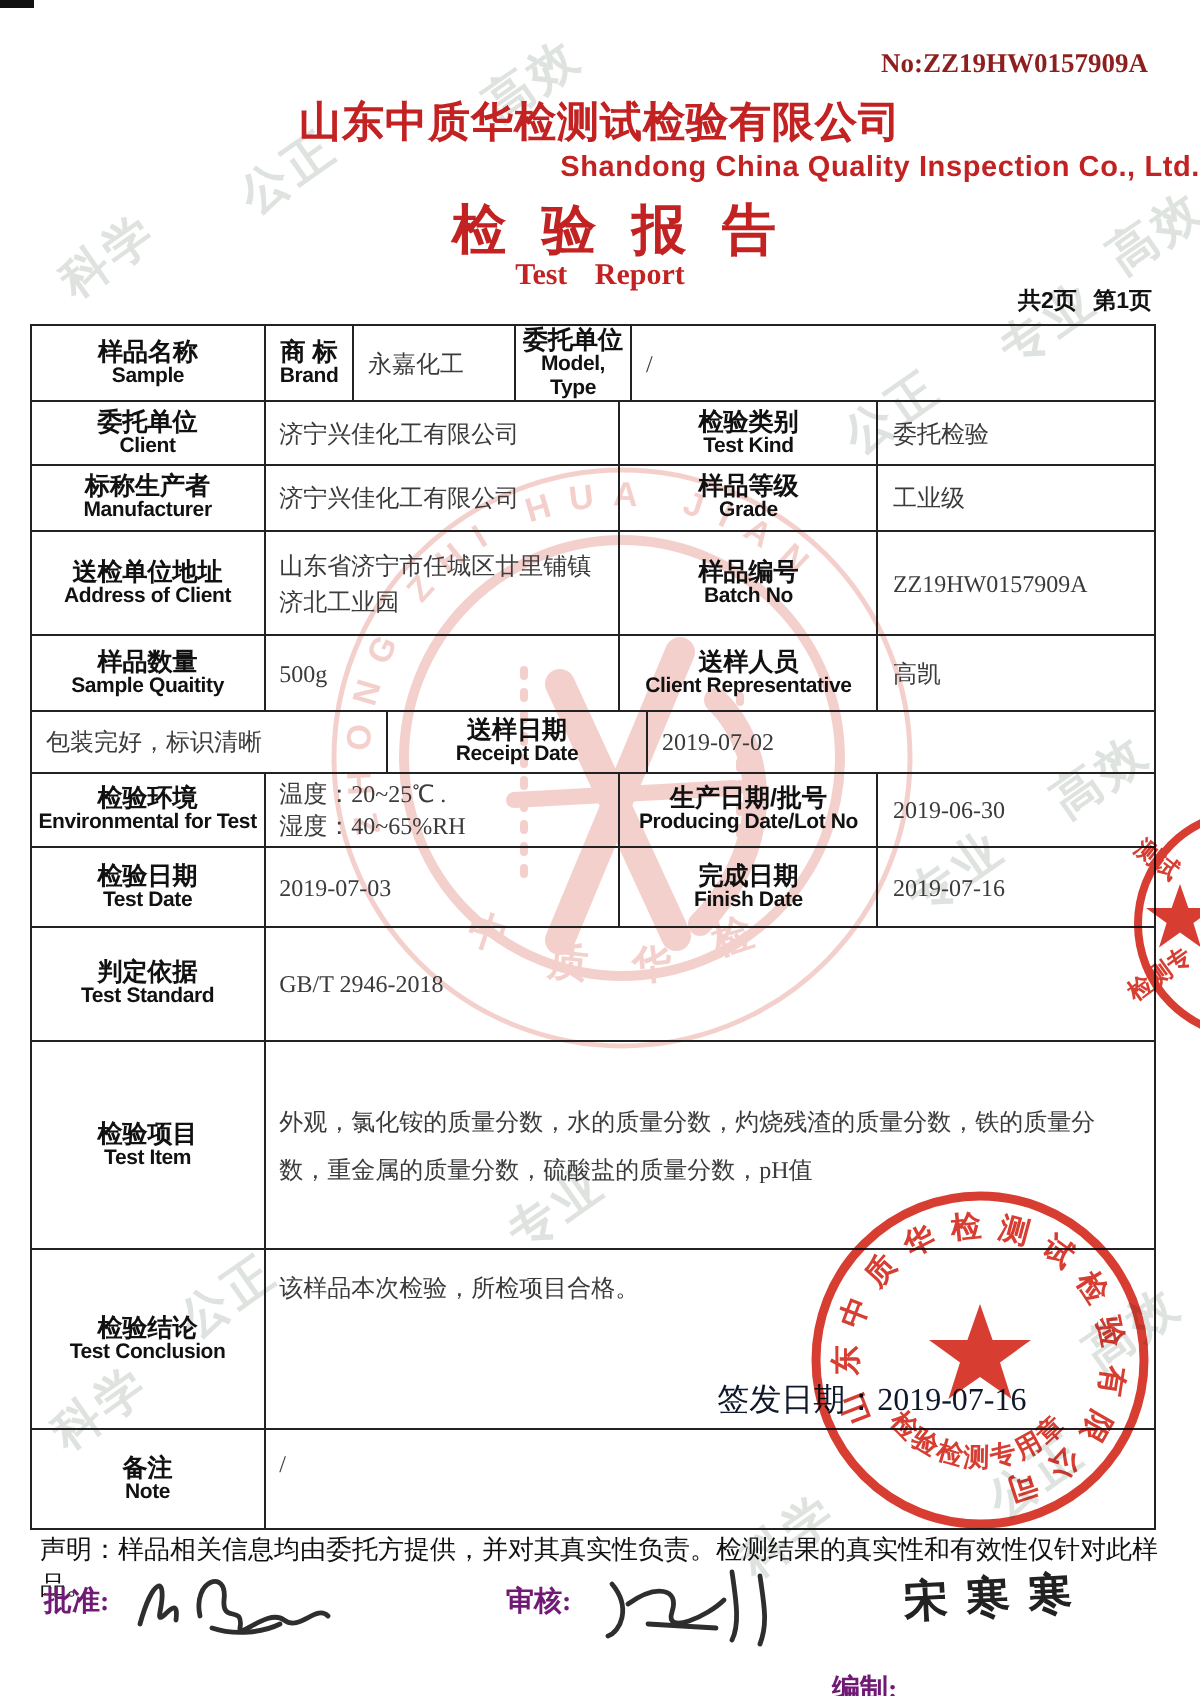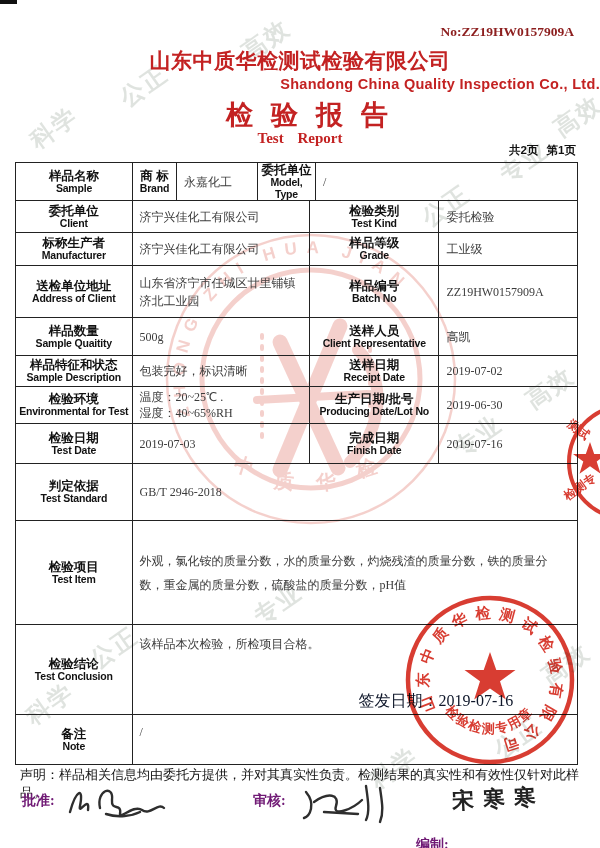--- a/index.html
+++ b/index.html
@@ -197,24 +197,20 @@
       <div class="lc w-l2">
         <span class="lcn">送样人员</span>
           <span class="len">Client  Representative</span>
         </div>
       <div class="vc w-v2">
           <span>高凯</span>
         </div>
     </div>
 
     <div class="tr" style="height:31px">
-      <div class="lc w-l1">
-        <span class="lcn">样品特征和状态</span>
-          <span class="len">Sample Description</span>
-        </div>
       <div class="vc w-v1">
           <span>包装完好，标识清晰</span>
         </div>
       <div class="lc w-l2">
         <span class="lcn">送样日期</span>
           <span class="len">Receipt Date</span>
         </div>
       <div class="vc w-v2">
           <span>2019-07-02</span>
         </div>

